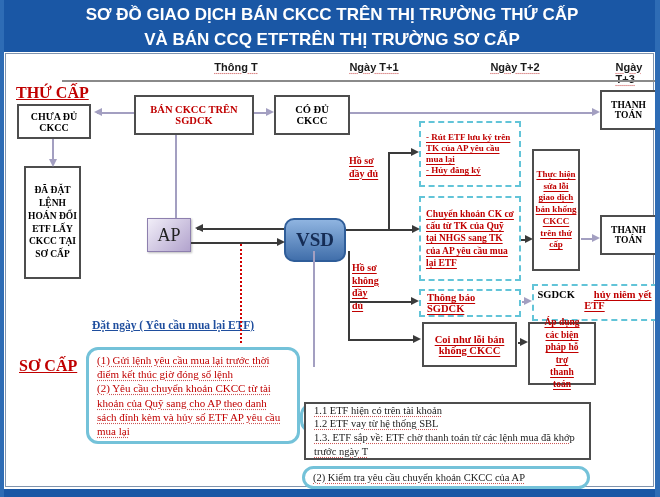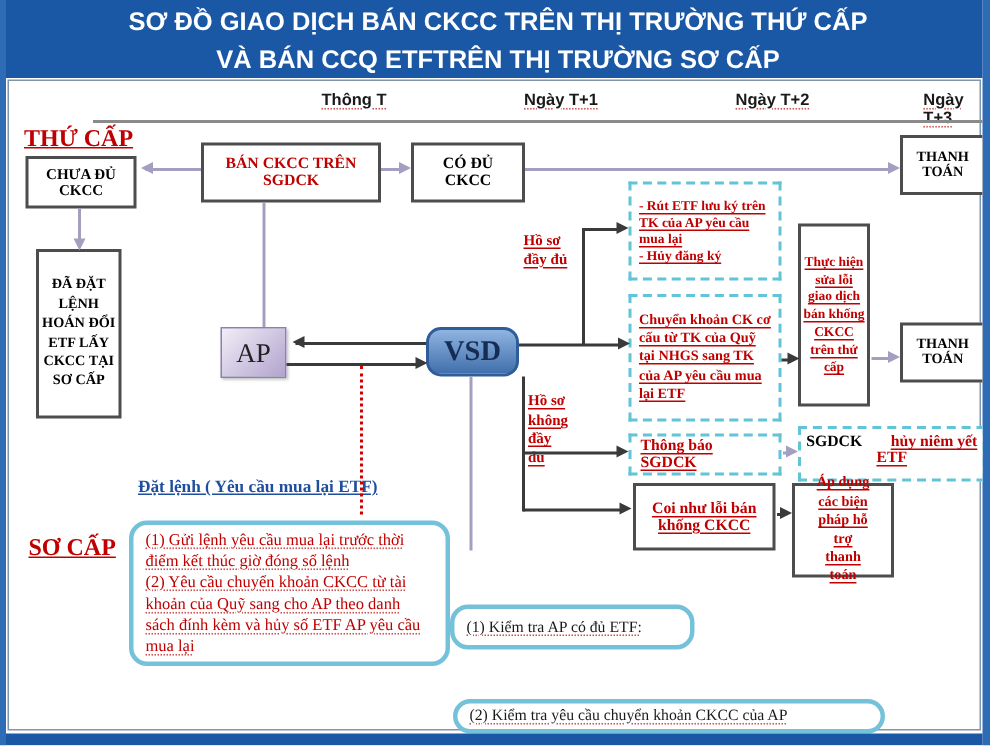--- a/index.html
+++ b/index.html
@@ -68,21 +68,21 @@
   <div class="seclbl" style="left:15px;top:357px;">SƠ CẤP</div>
 
   <div class="b red" style="left:130px;top:95px;width:120px;height:40px;font-size:10.5px;">BÁN CKCC TRÊN SGDCK</div>
   <div class="b" style="left:13px;top:104px;width:74px;height:35px;font-size:10px;">CHƯA ĐỦ CKCC</div>
   <div class="b" style="left:270px;top:95px;width:76px;height:40px;font-size:10.5px;padding:0 10px;">CÓ ĐỦ CKCC</div>
   <div class="b" style="left:596px;top:90px;width:57px;height:40px;font-size:9.5px;">THANH TOÁN</div>
 
   <div class="b" style="left:20px;top:166px;width:57px;height:113px;font-size:9.5px;padding:2px;line-height:1.35;">ĐÃ ĐẶT LỆNH HOÁN ĐỔI ETF LẤY CKCC TẠI SƠ CẤP</div>
 
   <div class="ap" style="left:143px;top:218px;width:44px;height:34px;">AP</div>
-  <div class="vsd" style="left:280px;top:218px;width:62px;height:33px;">VSD</div>
+  <div class="vsd" style="left:280px;top:218px;width:62px;height:44px;">VSD</div>
 
   <div class="d red ru pre" style="left:415px;top:121px;width:102px;height:66px;font-size:9px;padding:2px 5px;line-height:1.25;">- Rút ETF lưu ký trên TK của AP yêu cầu mua lại
 - Hủy đăng ký</div>
   <div class="d red ru" style="left:415px;top:196px;width:102px;height:85px;font-size:9.5px;padding:2px 5px;line-height:1.3;">Chuyển khoản CK cơ cấu từ TK của Quỹ tại NHGS sang TK của AP yêu cầu mua lại ETF</div>
   <div class="d red ru" style="left:415px;top:289px;width:102px;height:28px;font-size:10.5px;padding:0 6px;">Thông báo SGDCK</div>
   <div class="d" style="left:528px;top:284px;width:125px;height:37px;font-size:10.5px;justify-content:center;text-align:center;display:block;padding-top:3px;">
     <span style="margin-right:19px;">SGDCK</span><span class="red ru">hủy niêm yết ETF</span>
   </div>
 
   <div class="b red ru" style="left:528px;top:149px;width:48px;height:122px;font-size:9px;line-height:1.3;padding:1px;">Thực hiện sửa lỗi giao dịch bán khống CKCC trên thứ cấp</div>
@@ -90,28 +90,31 @@
 
   <div class="b red ru" style="left:418px;top:322px;width:95px;height:45px;font-size:10.5px;padding:0 6px;">Coi như lỗi bán khống CKCC</div>
   <div class="b red ru" style="left:524px;top:322px;width:68px;height:63px;font-size:9.5px;line-height:1.3;padding:13px;">Áp dụng các biện pháp hỗ trợ thanh toán</div>
 
   <div class="flbl ru pre" style="left:345px;top:155px;">Hồ sơ
 đầy đủ</div>
   <div class="flbl ru pre" style="left:348px;top:262px;">Hồ sơ
 không
 đầy
 đủ</div>
-  <div style="position:absolute;left:88px;top:319px;font-weight:bold;font-size:11.5px;color:#1f4e9e;text-decoration:underline;">Đặt lệnh ( Yêu cầu mua lại ETF)</div>
+  <div style="position:absolute;left:88px;top:319px;font-weight:bold;font-size:11.5px;color:#1f4e9e;text-decoration:underline;">Đặt ngày ( Yêu cầu mua lại ETF)</div>
 
   <div class="n red du" style="left:82px;top:347px;width:214px;height:97px;font-size:11px;font-weight:normal;line-height:1.3;padding:3px 8px;">
     <div class="pre">(1) Gửi lệnh yêu cầu mua lại trước thời điểm kết thúc giờ đóng sổ lệnh
 (2) Yêu cầu chuyển khoản CKCC từ tài khoản của Quỹ sang cho AP theo danh sách đính kèm và hủy số ETF AP yêu cầu mua lại</div>
   </div>
 
   <div class="n du" style="left:296px;top:367px;width:163px;height:28px;font-size:10.5px;color:#1a1a1a;padding:12px 8px;margin-top:36px;">(1) Kiểm tra AP có đủ ETF:</div>
+  <div class="b du pre" style="left:300px;top:402px;width:287px;height:58px;font-weight:normal;font-size:10.5px;color:#1a1a1a;justify-content:flex-start;text-align:left;padding:2px 8px;line-height:1.3;">1.1 ETF hiện có trên tài khoản
+1.2 ETF vay từ hệ thống SBL
+1.3. ETF sắp về: ETF chờ thanh toán từ các lệnh mua đã khớp trước ngày T</div>
   <div class="n du" style="left:298px;top:466px;width:288px;height:23px;font-size:10.5px;color:#1a1a1a;padding:0 8px;">(2) Kiểm tra yêu cầu chuyển khoản CKCC của AP</div>
 
   <div class="hl" style="left:93px;top:112px;width:37px;"></div>
   <div class="ah al" style="left:86px;top:108px;"></div>
   <div class="hl" style="left:250px;top:112px;width:13px;"></div>
   <div class="ah ar" style="left:262px;top:108px;"></div>
   <div class="hl" style="left:346px;top:112px;width:242px;"></div>
   <div class="ah ar" style="left:588px;top:108px;"></div>
   <div class="vl" style="left:48px;top:139px;height:21px;"></div>
   <div class="ah ad" style="left:45px;top:159px;"></div>

